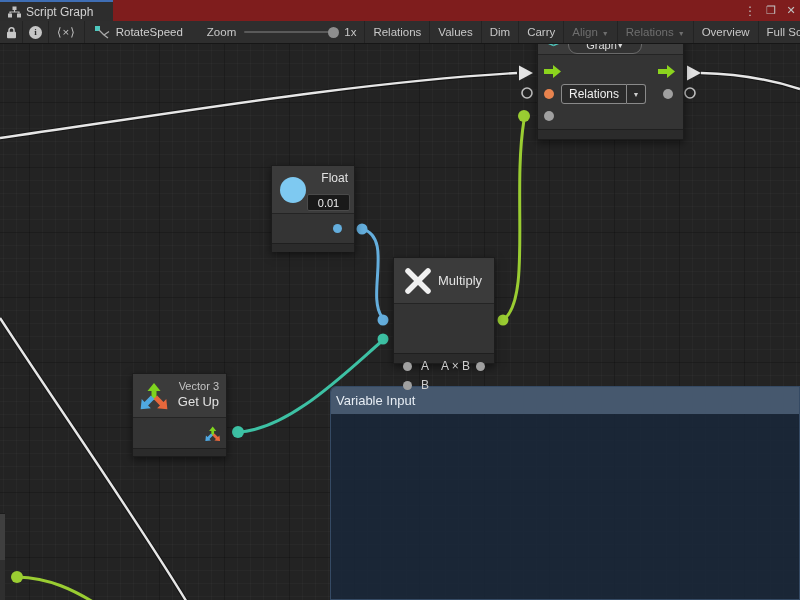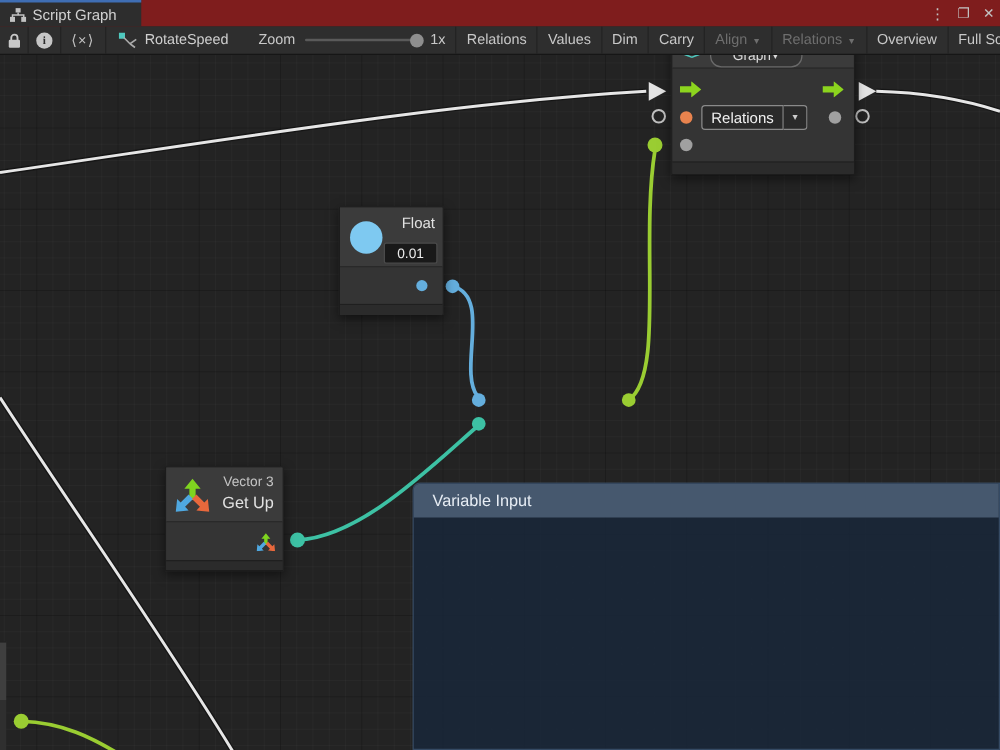--- a/index.html
+++ b/index.html
@@ -50,21 +50,21 @@
   .nbody{background:#343434;position:relative;}
   .nfoot{background:#2b2b2b;border-top:1px solid #1f1f1f;}
   .ntitle{color:#e2e2e2;font-size:13px;}
   .nsub{color:#c4c4c4;font-size:11px;}
   .portdot{position:absolute;border-radius:50%;}
   .plabel{position:absolute;color:#cccccc;font-size:12px;}
 
   
   .group{position:absolute;left:330px;top:386px;width:470px;height:214px;z-index:1;
          border:1px solid rgba(120,160,210,.3);border-radius:6px 0 0 0;background:rgba(25,39,58,.85);}
-  .ghead{height:27px;background:#46586e;border-radius:5px 0 0 0;display:flex;align-items:center;padding-left:15px;
+  .ghead{height:27px;background:#46586e;border-radius:5px 0 0 0;display:flex;align-items:center;padding-left:5px;
          color:#e7edf4;font-size:13px;}
 
   .offnode-a{position:absolute;left:0;top:513px;width:5px;height:47px;background:#3f3f3f;border-top:1px solid #1c1c1c;z-index:3;}
   .offnode-b{position:absolute;left:0;top:560px;width:5px;height:40px;background:#2f2f2f;z-index:3;}
 
   .pill{position:absolute;border:1px solid #6a6a6a;border-radius:9px;background:#333;display:flex;align-items:center;
         justify-content:center;gap:0;color:#dcdcdc;font-size:11px;}
   .ddfield{position:absolute;display:flex;align-items:center;height:20px;}
   .ddmain{height:20px;border:1px solid #8a8a8a;border-radius:3px 0 0 3px;background:#2a2a2a;color:#f0f0f0;font-size:12px;
           display:flex;align-items:center;padding:0 7px;}
@@ -152,20 +152,38 @@
       <div style="position:absolute;left:8px;top:11px;width:26px;height:26px;border-radius:50%;background:#7ec9f1;"></div>
       <span class="ntitle" style="position:absolute;right:6px;top:5px;font-size:12px;">Float</span>
       <input class="valfield" style="right: 4px; top: 28px; width: 43px; height: 17px;" readonly="" value="0.01">
     </div>
     <div class="nbody" style="height:29px;">
       <div class="portdot" style="right:12px;top:10px;width:9px;height:9px;background:#64aedd;"></div>
     </div>
     <div class="nfoot" style="height:9px;"></div>
   </div>
 
+  <div class="node" style="left:393px;top:257px;width:102px;height:107px;">
+    <div class="nhead" style="height:46px;">
+      <svg width="28" height="28" style="position:absolute;left:10px;top:9px;">
+        <line x1="4" y1="4" x2="24" y2="24" stroke="#f0f0f0" stroke-width="5.5" stroke-linecap="round"></line>
+        <line x1="24" y1="4" x2="4" y2="24" stroke="#f0f0f0" stroke-width="5.5" stroke-linecap="round"></line>
+      </svg>
+      <span class="ntitle" style="position:absolute;left:44px;top:15px;">Multiply</span>
+    </div>
+    <div class="nbody" style="height:49px;">
+      <div class="portdot" style="left:9px;top:58px;width:9px;height:9px;background:#a0a0a0;"></div>
+      <span class="plabel" style="left:27px;top:55px;">A</span>
+      <span class="plabel" style="right:24px;top:55px;">A × B</span>
+      <div class="portdot" style="right:9px;top:58px;width:9px;height:9px;background:#a0a0a0;"></div>
+      <div class="portdot" style="left:9px;top:77px;width:9px;height:9px;background:#a0a0a0;"></div>
+      <span class="plabel" style="left:27px;top:74px;">B</span>
+    </div>
+    <div class="nfoot" style="height:10px;"></div>
+  </div>
 
   <div class="node" style="left:132px;top:373px;width:95px;height:84px;">
     <svg width="0" height="0" style="position:absolute;">
       <defs>
         <g id="arr">
             <polygon points="0,-9 -6.5,-1 -2.5,-1 -2.5,8 2.5,8 2.5,-1 6.5,-1"></polygon>
           </g>
       </defs>
     </svg>
     <div class="nhead" style="height:44px;">

